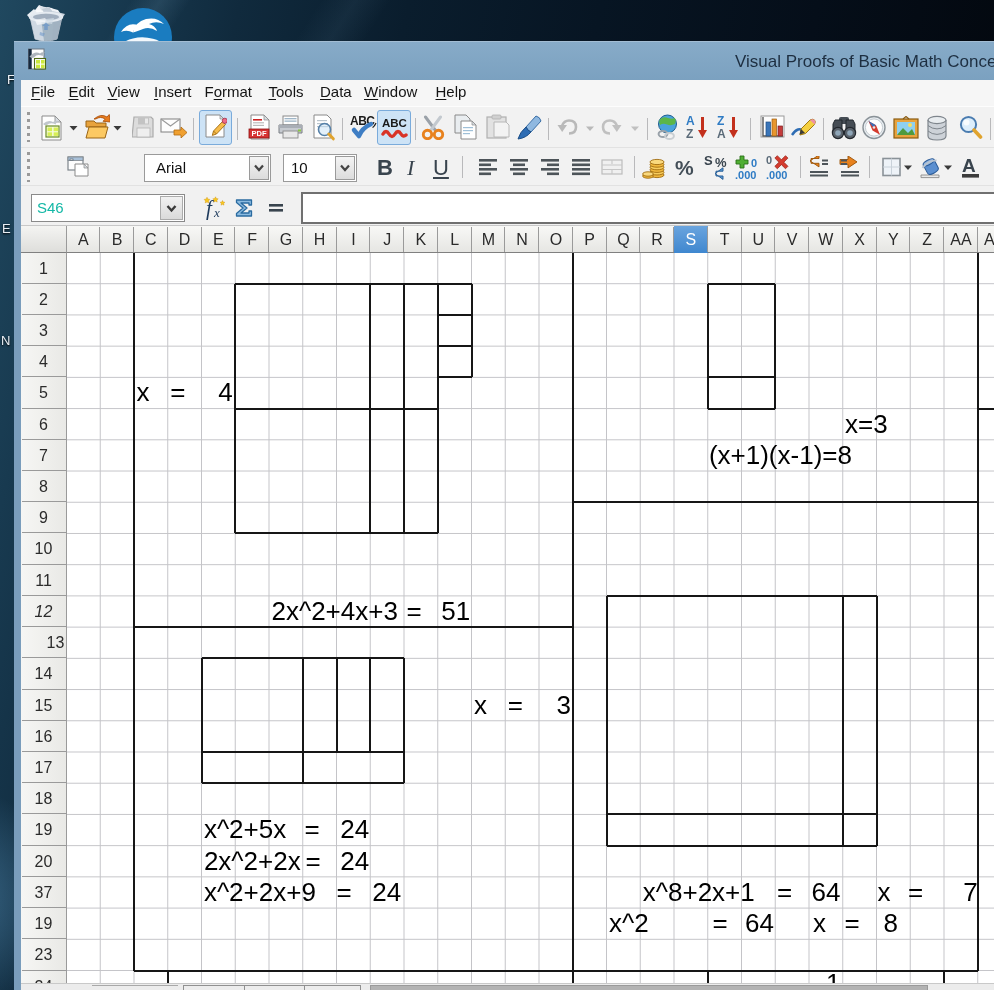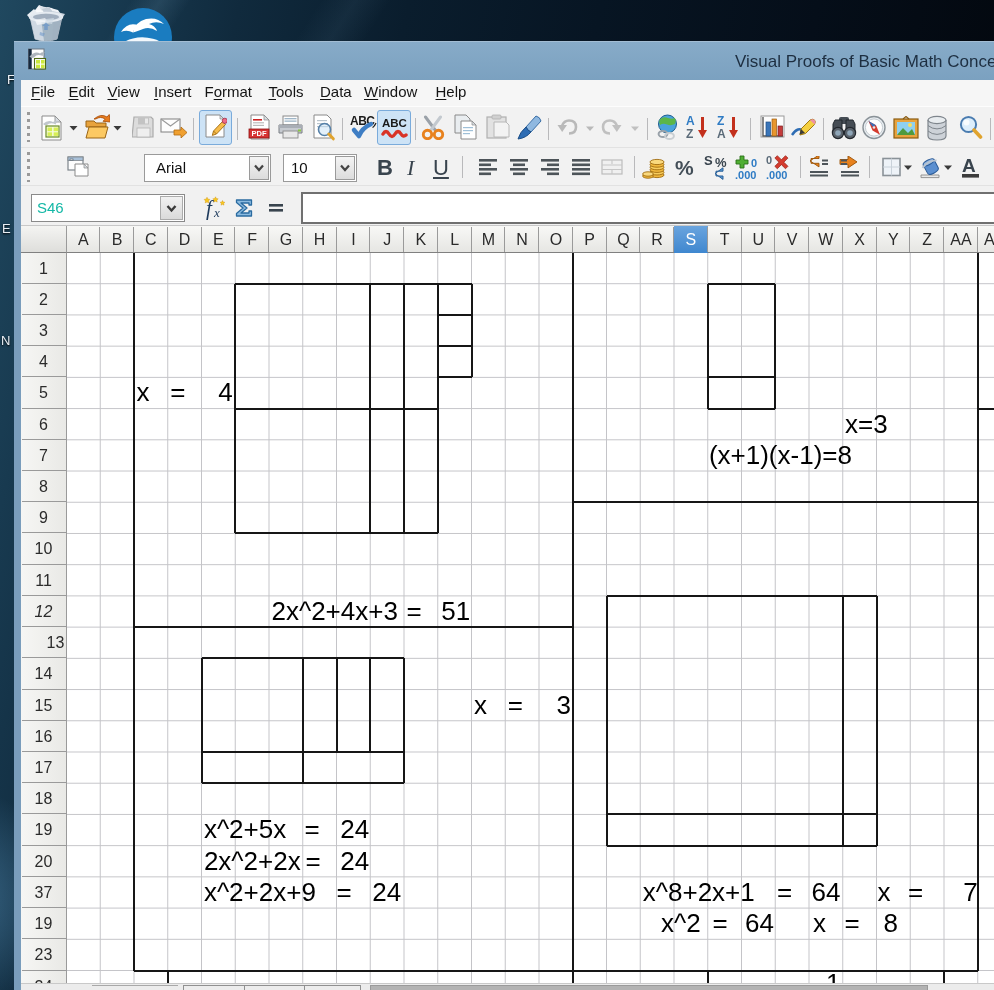--- a/index.html
+++ b/index.html
@@ -566,21 +566,21 @@
 <div class="ct" style="left:340.20px;top:845.68px;">24</div>
 <div class="ct" style="left:203.90px;top:876.90px;">x^2+2x+9</div>
 <div class="ct" style="left:336.50px;top:876.90px;">=</div>
 <div class="ct" style="left:372.20px;top:876.90px;">24</div>
 <div class="ct" style="left:642.80px;top:876.90px;">x^8+2x+1</div>
 <div class="ct" style="left:777.00px;top:876.90px;">=</div>
 <div class="ct" style="left:811.50px;top:876.90px;">64</div>
 <div class="ct" style="left:877.50px;top:876.90px;">x</div>
 <div class="ct" style="left:908.00px;top:876.90px;">=</div>
 <div class="ct" style="left:963.30px;top:876.90px;">7</div>
-<div class="ct" style="left:661px;top:908.12px;">x^2</div>
+<div class="ct" style="left:609px;top:908.12px;">x^2</div>
 <div class="ct" style="left:712.50px;top:908.12px;">=</div>
 <div class="ct" style="left:745.00px;top:908.12px;">64</div>
 <div class="ct" style="left:813.00px;top:908.12px;">x</div>
 <div class="ct" style="left:844.50px;top:908.12px;">=</div>
 <div class="ct" style="left:883.50px;top:908.12px;">8</div>
 <div class="ct" style="left:826px;top:970.5px;height:12.5px;overflow:hidden;line-height:25px;">1</div>
 <div class="abs" style="left:21px;top:983px;width:973px;height:7px;background:#ececec;border-top:1px solid #c9c9c9;"></div>
 <div class="abs" style="left:370px;top:984.5px;width:558px;height:5.5px;background:#b3b3b3;border:1px solid #9a9a9a;border-bottom:none;"></div>
 <div class="abs" style="left:183px;top:984.5px;width:177px;height:1px;background:#909090;"></div>
 <div class="abs" style="left:183px;top:984.5px;width:1px;height:5.5px;background:#909090;"></div>

